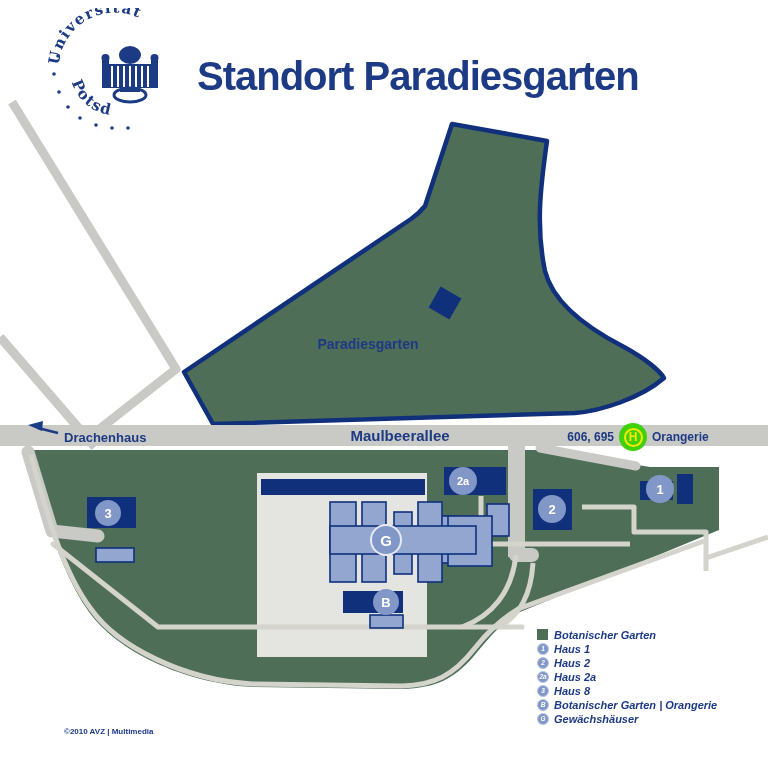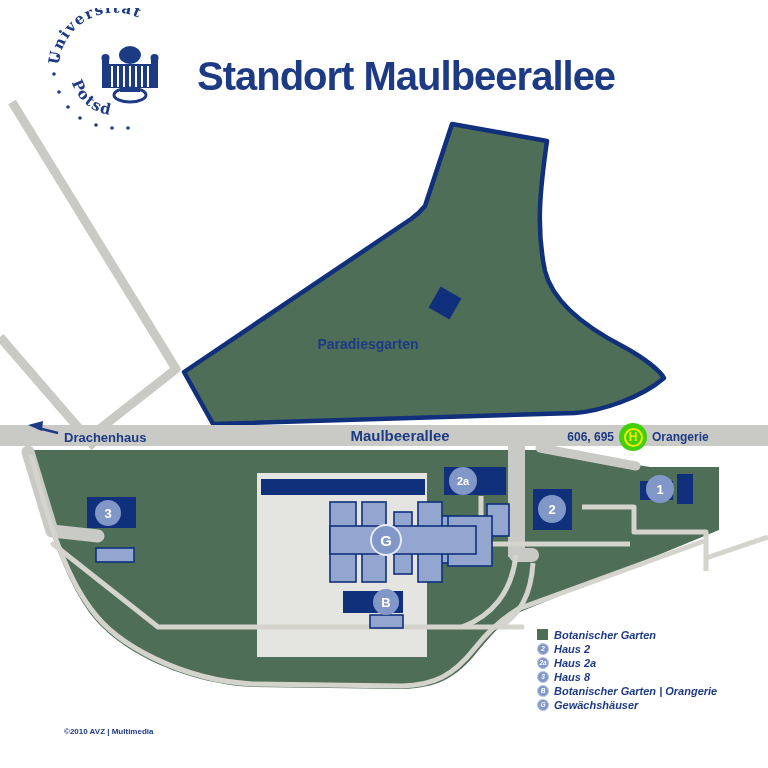--- a/index.html
+++ b/index.html
@@ -145,39 +145,43 @@
           <line x1="86" y1="58" x2="86" y2="79"></line>
         <line x1="92" y1="58" x2="92" y2="79"></line>
           <line x1="98" y1="58" x2="98" y2="79"></line>
         <line x1="104" y1="58" x2="104" y2="79"></line>
       </g>
       <ellipse cx="86" cy="87" rx="16" ry="7" style="fill:none;stroke:var(--textnavy);stroke-width:3"></ellipse>
       <rect x="76" y="79" width="20" height="5"></rect>
     </g>
   </svg>
 
-  <div class="page-title">Standort Maulbeerallee</div>
+  <div class="page-title">Standort Paradiesgarten</div>
 
   <div class="badge badge-26" style="left:95px;top:500px;">3</div>
   <div class="badge badge-g" style="left:370px;top:524px;">G</div>
   <div class="badge badge-26" style="left:373px;top:589px;">B</div>
   <div class="badge badge-28" style="left:449px;top:467px;font-size:11px;">2a</div>
   <div class="badge badge-28" style="left:538px;top:495px;">2</div>
   <div class="badge badge-28" style="left:646px;top:475px;">1</div>
 
   <div class="busstop">
     <div class="inner">H</div>
   </div>
 
   <div class="legend">
     <div class="legend-row">
       <span class="legend-icon-square"></span>
       <span class="legend-label">Botanischer Garten</span>
     </div>
     <div class="legend-row">
+      <span class="legend-icon-badge">1</span>
+      <span class="legend-label">Haus 1</span>
+    </div>
+    <div class="legend-row">
       <span class="legend-icon-badge">2</span>
       <span class="legend-label">Haus 2</span>
     </div>
     <div class="legend-row">
       <span class="legend-icon-badge">2a</span>
       <span class="legend-label">Haus 2a</span>
     </div>
     <div class="legend-row">
       <span class="legend-icon-badge">3</span>
       <span class="legend-label">Haus 8</span>

